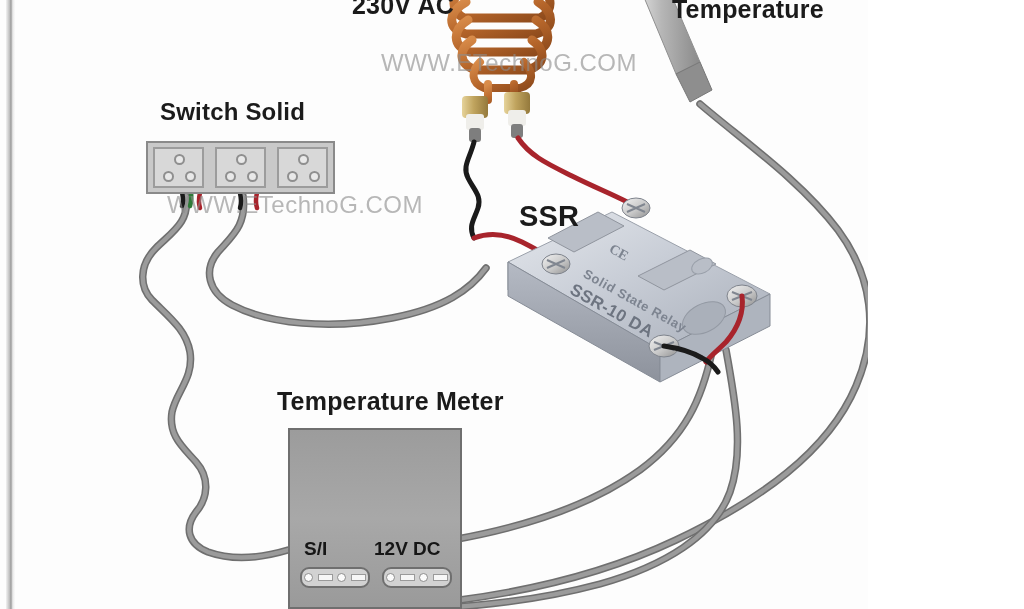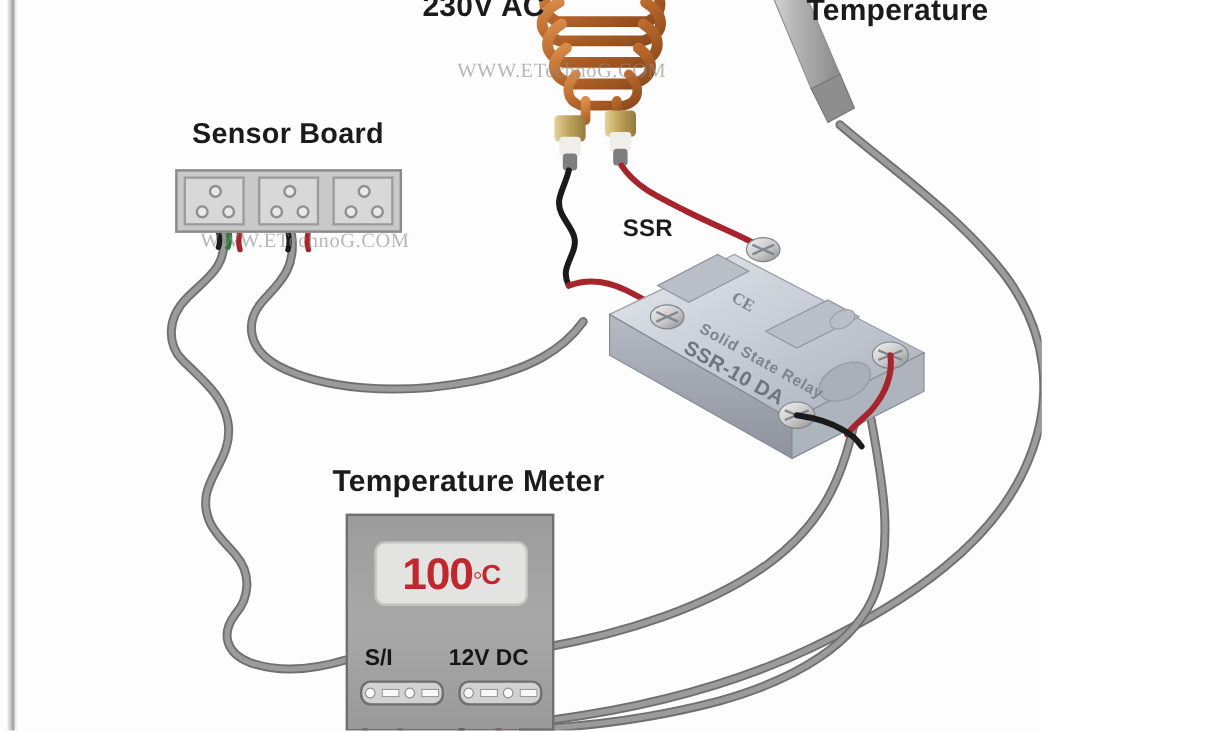--- a/index.html
+++ b/index.html
@@ -33,32 +33,32 @@
     position: absolute;
     color: #1b1b1b;
     font-weight: bold;
     letter-spacing: .2px;
     white-space: nowrap;
     text-align: center;
   }
   #lbl-supply      { left: 352px; top: -9px;  font-size: 25px; }
   #lbl-sensor      { left: 672px; top: -6px;  font-size: 25px; line-height: 30px; }
   #lbl-switchboard { left: 160px; top: 98px;  font-size: 24px; }
-  #lbl-ssr         { left: 519px; top: 180px; font-size: 20px; }
+  #lbl-ssr         { left: 519px; top: 200px; font-size: 29px; }
   #lbl-meter       { left: 277px; top: 387px; font-size: 25px; }
 
   
   .wm {
     position: absolute;
     color: #8d8d8d;
     opacity: .62;
-    font-size: 17px;
+    font-size: 24px;
     letter-spacing: .5px;
     white-space: nowrap;
-    font-family: Liberation Serif, serif;
+    font-family: Liberation Sans, sans-serif;
     text-align: center;
   }
   #wm-top { left: 381px; top: 49px; }
   #wm-mid { left: 167px; top: 191px; }
 
   
   #art { position: absolute; left: 0; top: 0; }
 
   
   #meter {
@@ -373,21 +373,21 @@
       <path d="M414,586 C420,594 412,600 416,609" stroke="#a8242c" stroke-width="5" fill="none" stroke-linecap="round"></path>
     </g>
   </svg>
 
   <div class="lbl" id="lbl-supply">230V AC</div>
 
   <div class="lbl" id="lbl-sensor">
     <div>Temperature</div>
   </div>
 
-  <div class="lbl" id="lbl-switchboard">Sensor Board</div>
+  <div class="lbl" id="lbl-switchboard">Switch Solid</div>
 
   <div class="lbl" id="lbl-ssr">SSR</div>
 
   <div class="lbl" id="lbl-meter">Temperature Meter</div>
 
   <div class="wm" id="wm-top">WWW.ETechnoG.COM</div>
   <div class="wm" id="wm-mid">WWW.ETechnoG.COM</div>
 
   <div id="switchboard">
     <div class="socket">
@@ -407,23 +407,20 @@
     </div>
   </div>
 
   <div id="ssr">
     <div id="ssr-ce-text">CE</div>
     <div id="ssr-face-text">Solid State Relay</div>
     <div id="ssr-model-text">SSR-10 DA</div>
   </div>
 
   <div id="meter">
-    <div id="meter-screen">
-      <span id="meter-value"><span>100</span><span class="deg">◦C</span></span>
-    </div>
 
     <div class="term-label" id="term-label-si">S/I</div>
     <div class="term-label" id="term-label-dc">12V DC</div>
 
     <div class="term-block" id="term-block-si">
       <span class="screw-dot"></span>
       <span class="slot"></span>
       <span class="screw-dot"></span>
       <span class="slot"></span>
     </div>

